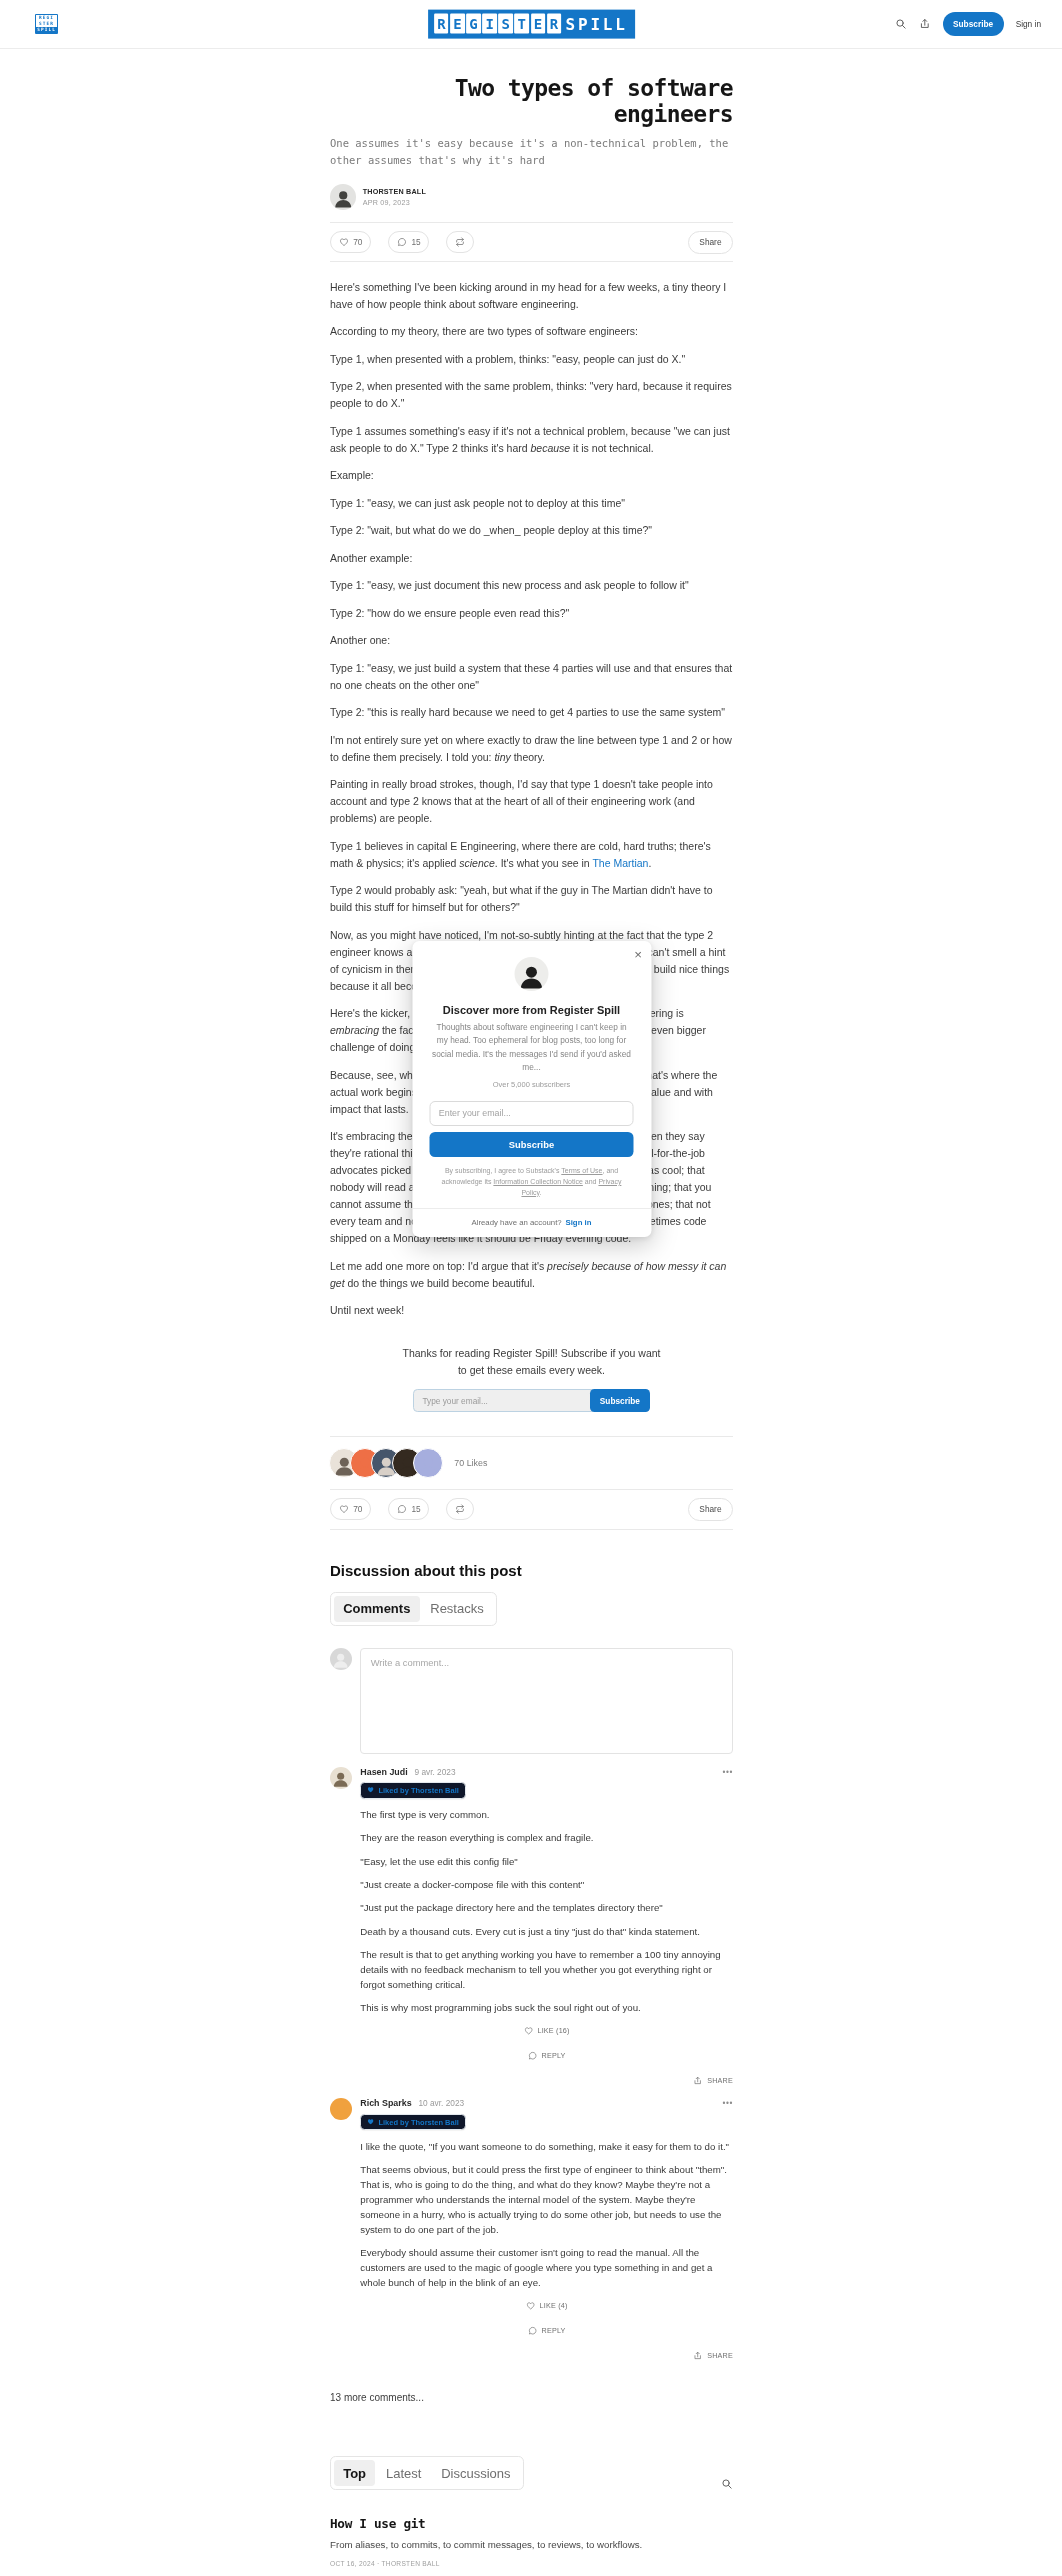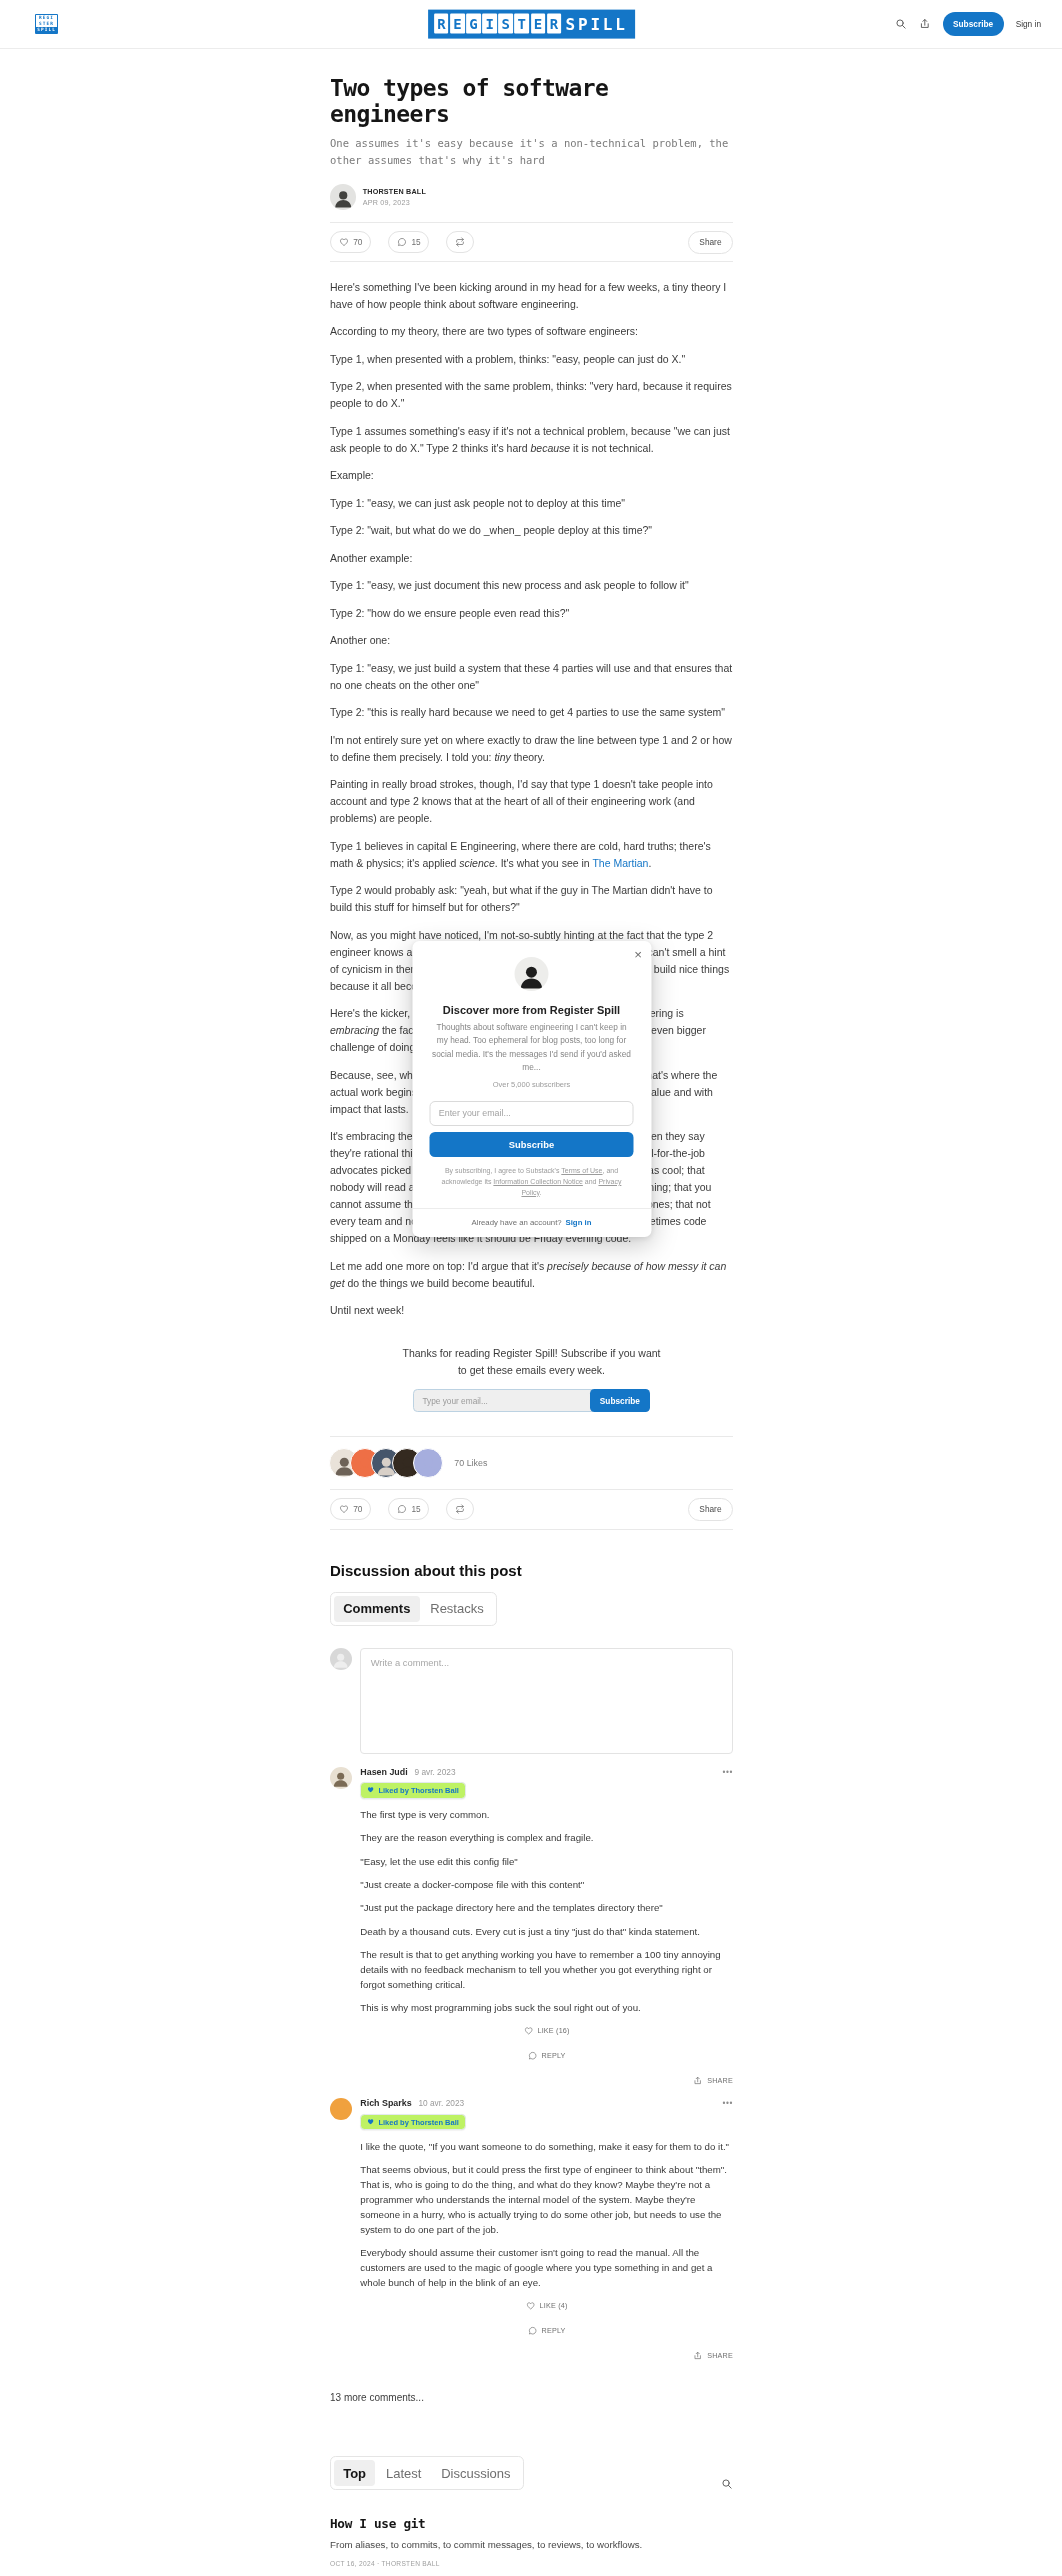--- a/index.html
+++ b/index.html
@@ -25,21 +25,21 @@
   .hicon{width:11.6px;height:11.6px;color:#4a4a4a;cursor:pointer;}
   .subscribe-btn{background:#1476c7;color:#fff;border:none;border-radius:12px;padding:6.6px 10.5px;
     font:600 8.3px "Liberation Sans",sans-serif;cursor:pointer;}
   .signin{font-size:8.3px;color:#383838;cursor:pointer;}
 
   
   .container{width:403px;margin:0 auto;}
   .rule{border-top:0.6px solid #e9e9e9;}
 
   
-  .post-title{font:700 23px "DejaVu Sans Mono",monospace;color:#161616;margin:25.5px 0 0;letter-spacing:-0.6px;}
+  .post-title{font:700 23px "DejaVu Sans Mono",monospace;color:#161616;margin:25.5px 0 0;letter-spacing:-0.6px;text-align:right;}
   .post-subtitle{font:400 10.5px "DejaVu Sans Mono",monospace;color:#7a7a7a;margin-top:8.3px;line-height:1.62;}
   .byline{display:flex;gap:7.2px;margin:15.5px 0 12px;align-items:center;}
   .avatar{border-radius:50%;overflow:hidden;display:inline-flex;align-items:flex-end;justify-content:center;flex:none;}
   .person{width:88%;height:88%;}
   .av-author{width:25.5px;height:25.5px;background:#e3e3e1;color:#42423f;}
   .byline-name{font-size:7.2px;font-weight:700;color:#262626;letter-spacing:0.2px;}
   .byline-date{font-size:7.2px;color:#9b9b9b;letter-spacing:0.2px;margin-top:2.8px;}
   .action-row{display:flex;align-items:center;gap:17px;padding:7.8px 0;}
   .pill{display:inline-flex;align-items:center;gap:4.4px;border:0.6px solid #e3e3e3;border-radius:13.3px;
     padding:5px 7.8px;color:#6f6f6f;font-size:8.3px;background:#fff;cursor:pointer;}
@@ -74,21 +74,21 @@
     font:400 9.4px "Liberation Sans",sans-serif;resize:none;color:#3a3a3a;box-sizing:border-box;outline:none;}
   .composer textarea::placeholder{color:#a8a8a8;}
 
   .comment{display:flex;gap:8.3px;margin-top:13px;position:relative;}
   .c-av{width:22px;height:22px;}
   .c-body{flex:1;min-width:0;}
   .c-name{font-weight:700;font-size:8.9px;color:#2a2a2a;}
   .c-date{color:#9a9a9a;font-size:8.3px;margin-left:4.4px;}
   .c-menu{position:absolute;right:0;top:0;color:#8d8d8d;font-size:8.3px;letter-spacing:0.6px;cursor:pointer;}
   .liked-badge{display:inline-flex;align-items:flex-start;gap:3.9px;border:0.6px solid #e4e9ee;border-radius:4.4px;
-    padding:2.8px 6px;margin-top:5.5px;color:#1476c7;font-size:7.5px;font-weight:600;background:#bef264;
+    padding:2.8px 6px;margin-top:5.5px;color:#1476c7;font-size:7.5px;font-weight:600;background:#0f172a;
     box-shadow:0 0.6px 1.1px rgba(0,0,0,.05);}
   .liked-badge svg{width:7.2px;height:7.2px;}
   .c-paras p{font-size:9.7px;line-height:15px;margin:8.3px 0 0;color:#3a3a3a;}
   .c-actions{display:flex;align-items:center;gap:15.5px;margin-top:11px;color:#6f6f6f;font-size:7.2px;letter-spacing:0.2px;flex-direction:column;}
   .c-act{display:inline-flex;gap:4.4px;align-items:center;cursor:pointer;}
   .c-act svg{width:9.4px;height:9.4px;}
   .c-share{margin-left:auto;}
   .more-comments{margin-top:32px;font-size:10px;color:#3d3d3d;}
 
   

